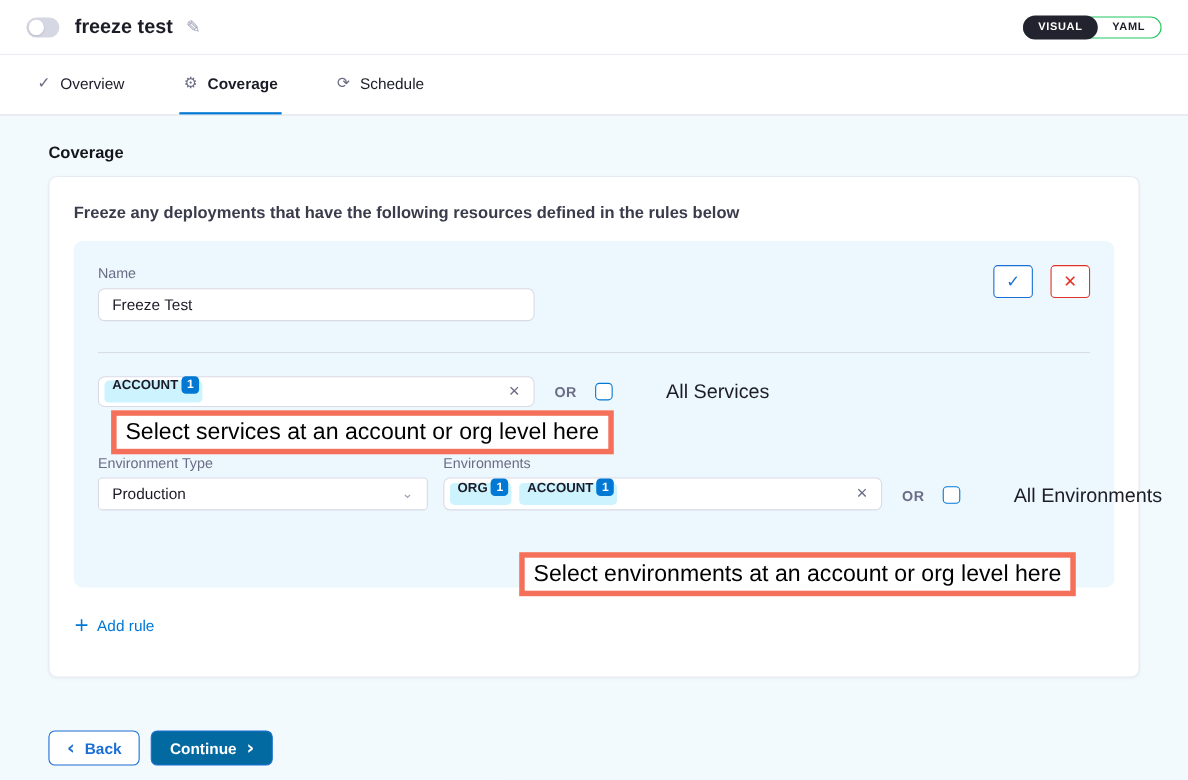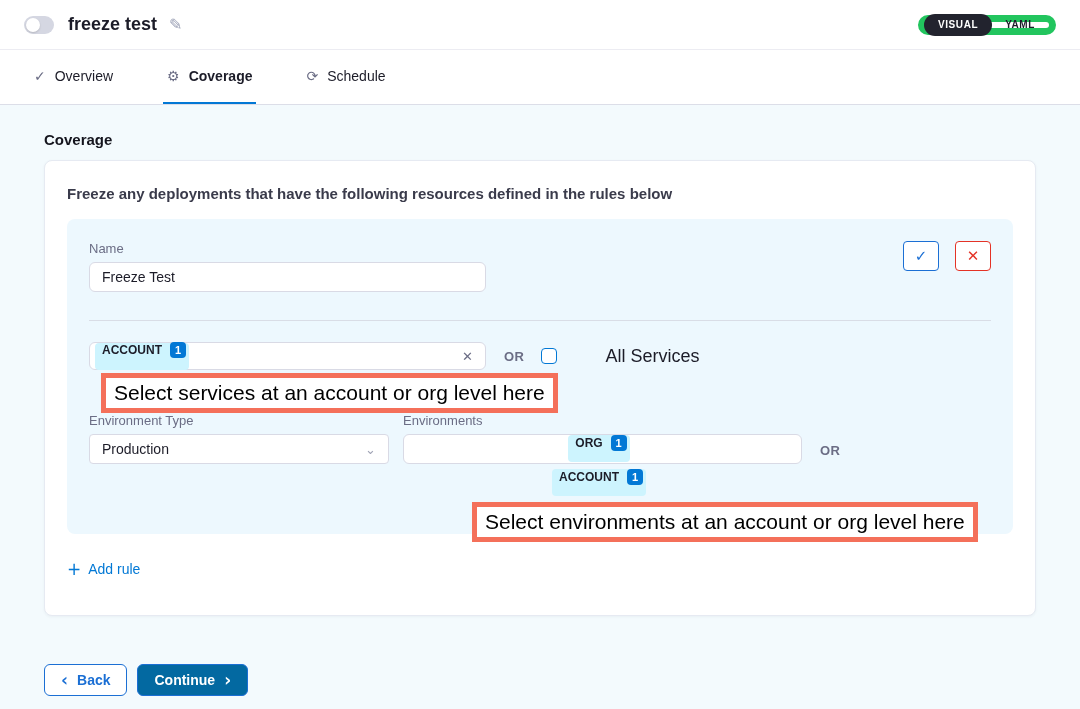--- a/index.html
+++ b/index.html
@@ -14,21 +14,21 @@
 
   
   .top-bar {
     height:50px; background:#fff; border-bottom:1px solid #ececf2;
     display:flex; align-items:center; padding:0 24px;
   }
   .toggle { width:30px; height:18px; border-radius:9px; background:#d5d7e2; position:relative; flex:0 0 auto; cursor:pointer; }
   .toggle-knob { position:absolute; left:2px; top:2px; width:14px; height:14px; border-radius:50%; background:#fff; box-shadow:0 1px 2px rgba(0,0,0,.15); }
   .page-title { font-size:18px; font-weight:700; margin-left:14px; color:#1c1c28; }
   .edit-icon { margin-left:12px; color:#9ba0b5; font-size:16px; cursor:pointer; }
-  .view-toggle { margin-left:auto; display:flex; align-items:center; border:7px solid #22c55e; border-radius:11px; background:#fff; height:20px; }
+  .view-toggle { margin-left:auto; display:flex; align-items:center; border:1px solid #22c55e; border-radius:11px; background:#fff; height:20px; }
   .view-seg { font-size:10px; font-weight:700; letter-spacing:.6px; padding:0 14px; line-height:20px; cursor:pointer; }
   .view-seg.selected { background:#22232e; color:#fff; border-radius:11px; margin:-1px; line-height:22px; }
   .view-seg.plain { color:#1c1c28; }
 
   
   .tab-bar { height:55px; background:#fff; border-bottom:1px solid #dcdee8; display:flex; padding:0 30px; gap:46px; }
   .tab { display:flex; align-items:center; gap:9px; font-size:14px; color:#1c1c28; border-bottom:2px solid transparent; cursor:pointer; padding:0 4px; }
   .tab .t-icon { color:#6b6d85; font-size:14px; }
   .tab.active { font-weight:700; border-bottom-color:#0278d5; }
 
@@ -62,22 +62,22 @@
   .icon-btn.confirm { border:1px solid #1b6fd4; color:#1b6fd4; }
   .icon-btn.cancel  { border:1px solid #e43326; color:#e43326; }
 
   .divider { border:none; border-top:1px solid #d9dde6; margin:28px 0 21px; }
 
   .flex-row { display:flex; align-items:flex-end; }
   .multi-input {
     width:397px; height:28px; border:1px solid #d9dae5; border-radius:6px;
     background:#fff; display:flex; align-items:center; gap:7px; padding:0 12px 0 5px;
   }
-  .multi-input.tall { height:30px; width:399px;flex-direction:column; }
-  .tag { display:flex; align-items:center; gap:8px; background:#cdf4fe; border-radius:4px; height:27px; padding:0 3px 12px 7px; font-size:12px; font-weight:600; color:#1c1c28; white-space:nowrap; }
+  .multi-input.tall { height:30px; width:399px; }
+  .tag { display:flex; align-items:center; gap:3px; background:#cdf4fe; border-radius:4px; height:20px; padding:0 3px 12px 7px; font-size:12px; font-weight:600; color:#1c1c28; white-space:nowrap; }
   .tag-badge { background:#0278d5; color:#fff; border-radius:4px; font-size:11px; font-weight:600; height:16px; min-width:16px; padding:0 4px; display:flex; align-items:center; justify-content:center; }
   .clear-x { margin-left:auto; color:#6b6d85; font-size:13px; cursor:pointer; }
 
   .or-label { font-size:13px; font-weight:600; color:#6b6d85; letter-spacing:.5px; margin:0 16px 0 18px; align-self:center; }
   .or-wrap, .cb-wrap { height:28px; display:flex; align-items:center; }
   .checkbox { width:16px; height:16px; border:1.5px solid #0278d5; border-radius:4px; background:#fff; margin-right:9px; cursor:pointer; flex:0 0 auto; }
   .cb-label { font-size:18px; color:#1c1c28; cursor:pointer; white-space:nowrap;margin-left:40px; }
 
   .annotation {
     width:fit-content; border:5px solid #f4705a; background:#fff;
@@ -196,20 +196,24 @@
               </span>
               <span class="tag">
                 <span>ACCOUNT</span>
                 <span class="tag-badge">1</span>
               </span>
               <span class="clear-x icon">✕</span>
             </div>
             <div class="or-wrap">
               <span class="or-label">OR</span>
             </div>
+            <div class="cb-wrap">
+              <span class="checkbox"></span>
+              <span class="cb-label">All Environments</span>
+            </div>
           </div>
         </div>
       </div>
 
       <div class="annotation env">Select environments at an account or org level here</div>
     </div>
 
     <div class="add-rule">
       <span class="plus icon">+</span>
       <span>Add rule</span>

